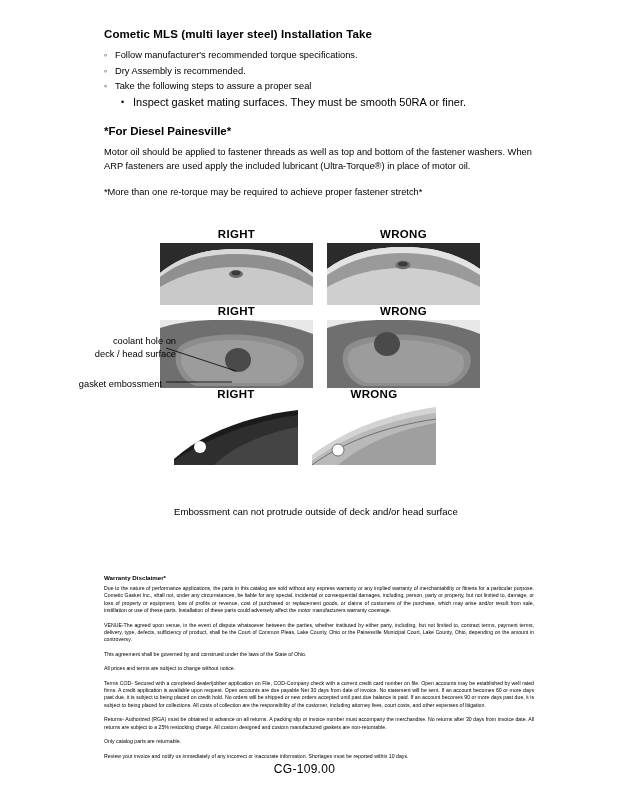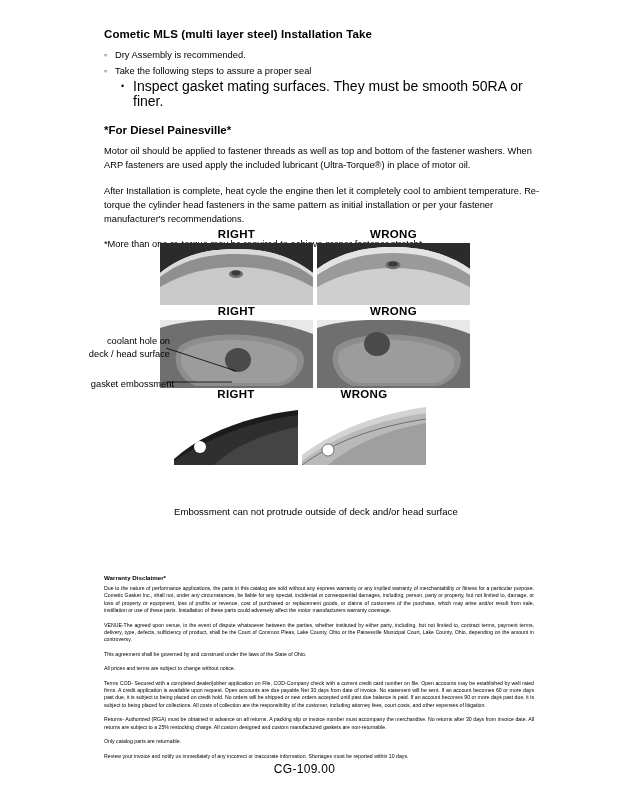--- a/index.html
+++ b/index.html
@@ -18,40 +18,40 @@
   }
   ul.bullets{list-style:none;margin:0;padding:0;}
   ul.bullets > li{
     font-size:9.3px;line-height:14.5px;margin:0 0 1px 0;position:relative;padding-left:11px;
   }
   ul.bullets > li:before{
     content:"\25E6";position:absolute;left:0;top:0;font-size:9px;
   }
   ul.sub{list-style:none;margin:1px 0 0 0;padding:0;}
   ul.sub > li{
-    font-size:14px;line-height:14.5px;position:relative;padding-left:12px;margin-left:6px;
+    font-size:11px;line-height:14.5px;position:relative;padding-left:12px;margin-left:6px;
   }
   ul.sub > li:before{
     content:"\2022";position:absolute;left:0;top:0;font-size:9px;
   }
 
   h2.subtitle{
     font-size:11.5px;font-weight:bold;margin:16px 0 7px 0;
   }
   p.para{
     font-size:9.3px;line-height:14.3px;margin:8px 0 11px 0;
   }
   p.note{
     font-size:9.3px;line-height:14.3px;margin:0 0 4px 0;
   }
 
   
   .figures{position:absolute;left:160px;top:228px;width:320px;}
   .fig-row{position:relative;margin-bottom:0;}
-  .fig-pair{display:flex;gap:4px;}
+  .fig-pair{display:flex;gap:14px;}
   .fig-box{position:relative;width:153px;height:62px;overflow:hidden;background:#fff;}
   .fig-label{
     text-align:center;font-size:11.5px;font-weight:bold;margin-bottom:3px;letter-spacing:0.3px;
   }
   .caption{
     font-size:9.6px;margin:4px 0 14px 0;line-height:13px;
   }
   .caption.indent{margin-left:76px;margin-top:40px;}
 
   svg{display:block;}
@@ -75,32 +75,32 @@
 </head>
 <body>
 
 <div class="page">
 
   <div class="content">
 
     <h1 class="title">Cometic MLS (multi layer steel) Installation Take</h1>
 
     <ul class="bullets">
+      <li>Follow manufacturer's recommended torque specifications.</li>
       <li>Dry Assembly is recommended.</li>
       <li>
         <span>Take the following steps to assure a proper seal</span>
         <ul class="sub">
           <li>Inspect gasket mating surfaces.  They must be smooth 50RA or finer.</li>
         </ul>
       </li>
     </ul>
 
     <h2 class="subtitle">*For Diesel Painesville*</h2>
     <p class="para">Motor oil should be applied to fastener threads as well as top and bottom of the fastener washers. When ARP fasteners are used apply the included lubricant (Ultra-Torque®) in place of motor oil.</p>
-    <p class="para">After Installation is complete, heat cycle the engine then let it completely cool to ambient temperature. Re-torque the cylinder head fasteners in the same pattern as initial installation or per your fastener manufacturer's recommendations.</p>
     <p class="note">*More than one re-torque may be required to achieve proper fastener stretch*</p>
   </div>
 
   <div class="figures">
 
     <div class="fig-row">
       <div class="fig-pair">
         <div>
           <div class="fig-label">RIGHT</div>
           <div class="fig-box">
@@ -189,25 +189,25 @@
               <path d="M0 62 C30 40 70 24 124 16" fill="none" stroke="#6f6f6f" stroke-width="1"></path>
               <circle cx="26" cy="47" r="6" fill="#ffffff" stroke="#555" stroke-width="0.8"></circle>
             </svg>
           </div>
         </div>
       </div>
       <div class="caption indent" style="margin-left:14px">Embossment can not protrude outside of deck and/or head surface</div>
     </div>
   </div>
 
-  <div class="callout" style="left:30px;top:335px;width:140px;">
+  <div class="callout" style="left:36px;top:335px;width:140px;">
     <div>coolant hole on</div>
     <div>deck / head surface</div>
   </div>
-  <div class="callout" style="left:54px;top:378px;width:120px;">gasket embossment</div>
+  <div class="callout" style="left:42px;top:378px;width:120px;">gasket embossment</div>
 
   <svg style="position:absolute;left:0;top:0;pointer-events:none;" width="618" height="800">
     <line x1="166" y1="348" x2="236" y2="371" stroke="#000" stroke-width="0.8"></line>
     <line x1="166" y1="382" x2="232" y2="382" stroke="#000" stroke-width="0.8"></line>
   </svg>
 
   <div class="warranty">
     <h3>Warranty Disclaimer*</h3>
     <p>Due to the nature of performance applications, the parts in this catalog are sold without any express warranty or any implied warranty of merchantability or fitness for a particular purpose.  Cometic Gasket Inc., shall not, under any circumstances, be liable for any special, incidental or consequential damages, including, person, party or property, but not limited to, damage, or loss of property or equipment, loss of profits or revenue, cost of purchased or replacement goods, or claims of customers of the purchase, which may arise and/or result from sale, instillation or use of these parts.  Installation of these parts could adversely affect the motor manufacturers warranty coverage.</p>
     <p>VENUE-The agreed upon venue, in the event of dispute whatsoever between the parties, whether instituted by either party, including, but not limited to, contract terms, payment terms, delivery, type, defects, sufficiency of product, shall be the Court of Common Pleas, Lake County, Ohio or the Painesville Municipal Court, Lake County, Ohio, depending on the amount in controversy.</p>

